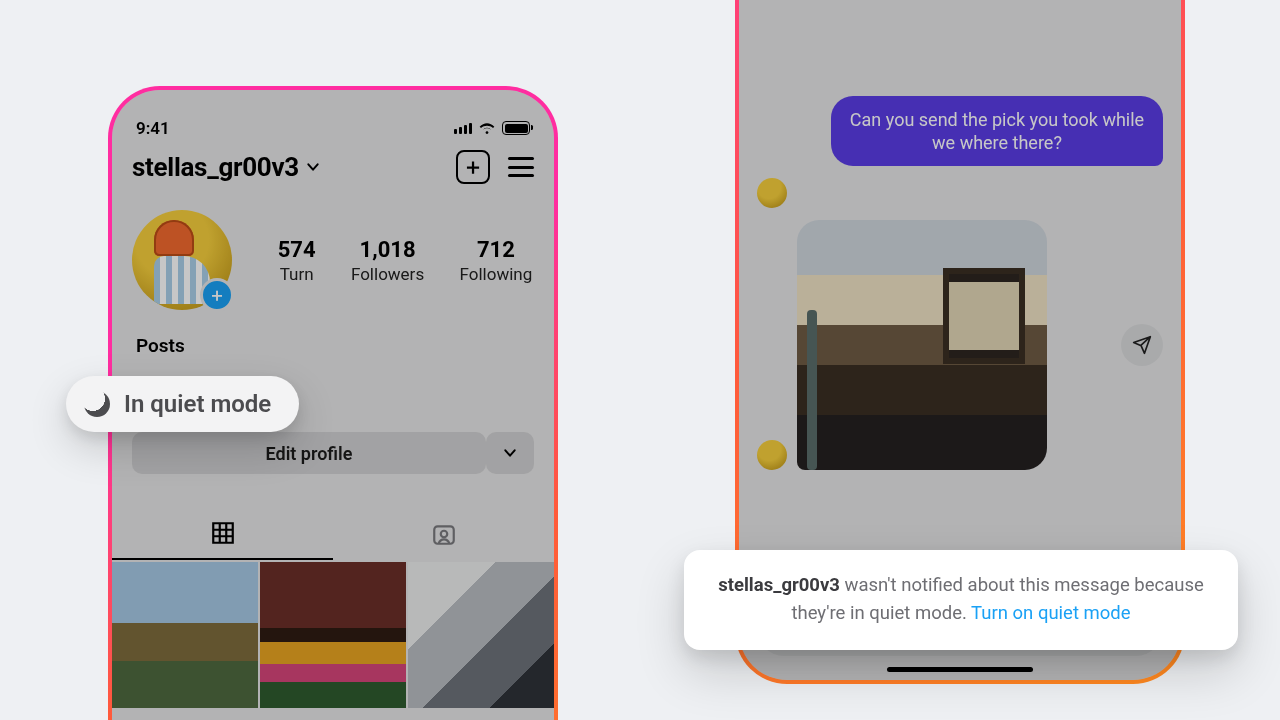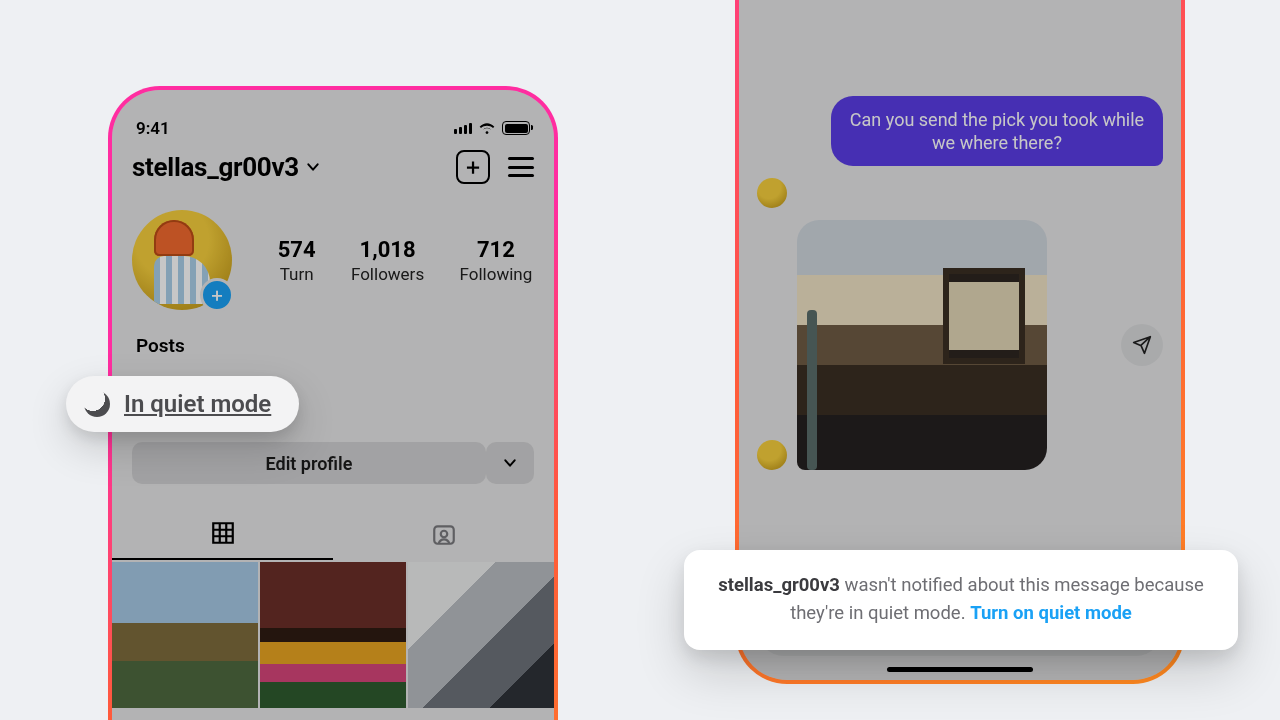--- a/index.html
+++ b/index.html
@@ -30,33 +30,33 @@
   .avatar-big{position:relative;width:100px;height:100px;border-radius:50%;background:radial-gradient(circle at 40% 30%,#f6cf3d 0 40%,#c9a01e 80%);flex:0 0 auto;}
   .avatar-big .person{position:absolute;inset:0;border-radius:50%;overflow:hidden;}
   .avatar-big .person::before{content:"";position:absolute;top:10px;left:22px;width:40px;height:36px;background:#f36a2f;border-radius:22px 22px 6px 6px;box-shadow:0 0 0 2px #bb4d16 inset;}
   .avatar-big .person::after{content:"";position:absolute;bottom:6px;left:22px;width:56px;height:48px;background:repeating-linear-gradient(90deg,#a9cfe8 0 6px,#fff 6px 12px);border-radius:10px 26px 0 0;}
   .add-badge{position:absolute;right:-2px;bottom:-2px;width:28px;height:28px;background:#1aa1f5;border-radius:50%;border:3px solid #e6e6e7;display:flex;align-items:center;justify-content:center;color:#fff;font-weight:800;font-size:18px;}
   .stats{flex:1;display:flex;justify-content:space-around;}
   .stat{display:flex;flex-direction:column;align-items:center;gap:2px;margin-left:32px;}
   .stat b{font-size:22px;font-weight:700;}
   .stat span{font-size:17px;color:#222;}
   .display-name{position:absolute;top:244px;left:24px;font-size:19px;font-weight:600;z-index:2;}
-  .editrow{position:absolute;top:352px;left:20px;right:20px;display:flex;z-index:2;}
+  .editrow{position:absolute;top:342px;left:20px;right:20px;display:flex;z-index:2;}
   .editbtn{flex:1;height:42px;background:#d0d0d2;border-radius:10px;display:flex;align-items:center;justify-content:center;font-size:18px;font-weight:600;color:#1c1c1c;}
   .morebtn{width:48px;height:42px;background:#d0d0d2;border-radius:10px;display:flex;align-items:center;justify-content:center;}
   .tabs{position:absolute;top:418px;left:0;right:0;height:52px;display:flex;z-index:2;}
   .tab{flex:1;display:flex;align-items:center;justify-content:center;}
   .tab.sel{border-bottom:2px solid #000;}
   .gridic{width:26px;height:26px;}
   .grid{position:absolute;top:472px;left:0;right:0;display:grid;grid-template-columns:repeat(3,1fr);gap:2px;z-index:2;}
   .tile{aspect-ratio:1/1;width:100%;}
   .t1{background:linear-gradient(180deg,#a6c8e4 0 42%,#7e6c3d 42% 68%,#4f6a3f 68% 100%);}
   .t2{background:linear-gradient(180deg,#6b2f28 0 45%,#2f1c12 45% 55%,#e8a422 55% 70%,#d6467a 70% 82%,#2f5b2f 82% 100%);}
   .t3{background:linear-gradient(135deg,#eceded 0 30%,#b9bdc2 30% 55%,#6e737a 55% 78%,#2f3339 78% 100%);}
-  .pill{position:absolute;z-index:12;background:#f3f3f4;border-radius:999px;padding:14px 28px 14px 18px;display:flex;align-items:center;gap:14px;font-size:24px;font-weight:600;color:#4c4c4f;box-shadow:0 16px 40px rgba(0,0,0,0.16),0 6px 14px rgba(0,0,0,.10);text-decoration:underline;}
+  .pill{position:absolute;z-index:12;background:#f3f3f4;border-radius:999px;padding:14px 28px 14px 18px;display:flex;align-items:center;gap:14px;font-size:24px;font-weight:600;color:#4c4c4f;box-shadow:0 16px 40px rgba(0,0,0,0.16),0 6px 14px rgba(0,0,0,.10);}
   .moon{width:26px;height:26px;border-radius:50%;background:radial-gradient(circle at 34% 30%,transparent 48%,#4c4c4f 49%);}
   
   .chat{position:absolute;inset:0;display:flex;flex-direction:column;padding:24px 18px 0;gap:12px;z-index:2;}
   .msg-row{display:flex;align-items:flex-end;gap:10px;text-align:center;}
   .msg-row.out{justify-content:flex-end;}
   .av-sm{width:30px;height:30px;border-radius:50%;background:radial-gradient(circle at 40% 30%,#f6cf3d 0 42%,#c9a01e 82%);flex:0 0 auto;}
   .bubble{max-width:300px;padding:12px 16px;border-radius:22px;font-size:18px;line-height:1.28;}
   .bubble.in{background:#d9dadc;color:#111;border-bottom-left-radius:8px;}
   .bubble.out{background:#5a3de6;color:#fff;border-bottom-right-radius:8px;}
   .photo-row{display:flex;align-items:flex-end;gap:10px;}
@@ -65,21 +65,21 @@
     position:relative;}
   .photo::before{content:"";position:absolute;left:10px;bottom:0;width:10px;height:160px;background:#5a6d6b;border-radius:4px;}
   .photo::after{content:"";position:absolute;right:28px;top:54px;width:70px;height:84px;background:linear-gradient(180deg,#2d2620 0 10%,#e2d6b6 10% 90%,#2d2620 90% 100%);outline:6px solid #3a2f23;}
   .share-fab{width:42px;height:42px;border-radius:50%;background:#d9dadc;display:flex;align-items:center;justify-content:center;margin-left:auto;align-self:center;}
   .inputbar{position:absolute;left:18px;right:18px;bottom:24px;height:54px;border-radius:30px;background:#d9dadc;display:flex;align-items:center;gap:14px;padding:0 12px;z-index:2;}
   .cam{width:40px;height:40px;border-radius:50%;background:#1463f3;display:flex;align-items:center;justify-content:center;}
   .placeholder{flex:1;font-size:20px;color:#6d6d72;}
   .homebar{position:absolute;bottom:8px;left:50%;transform:translateX(-50%);width:146px;height:5px;border-radius:3px;background:#000;z-index:2;}
   .toast{position:absolute;z-index:12;background:#fff;border-radius:16px;padding:22px 30px;text-align:center;font-size:18.5px;color:#6e6e73;line-height:1.5;box-shadow:0 22px 50px rgba(0,0,0,0.16),0 8px 18px rgba(0,0,0,.10);}
   .toast b{color:#3b3b3f;font-weight:700;}
-  .toast a{color:#1aa1f5;font-weight:700;text-decoration:none;}
+  .toast a{color:#1aa1f5;font-weight:400;text-decoration:none;}
   svg{display:block}
 </style>
 </head>
 <body>
 
 <div class="stage">
 
   <div class="phone left">
     <div class="screen">
       <div class="dim"></div>

